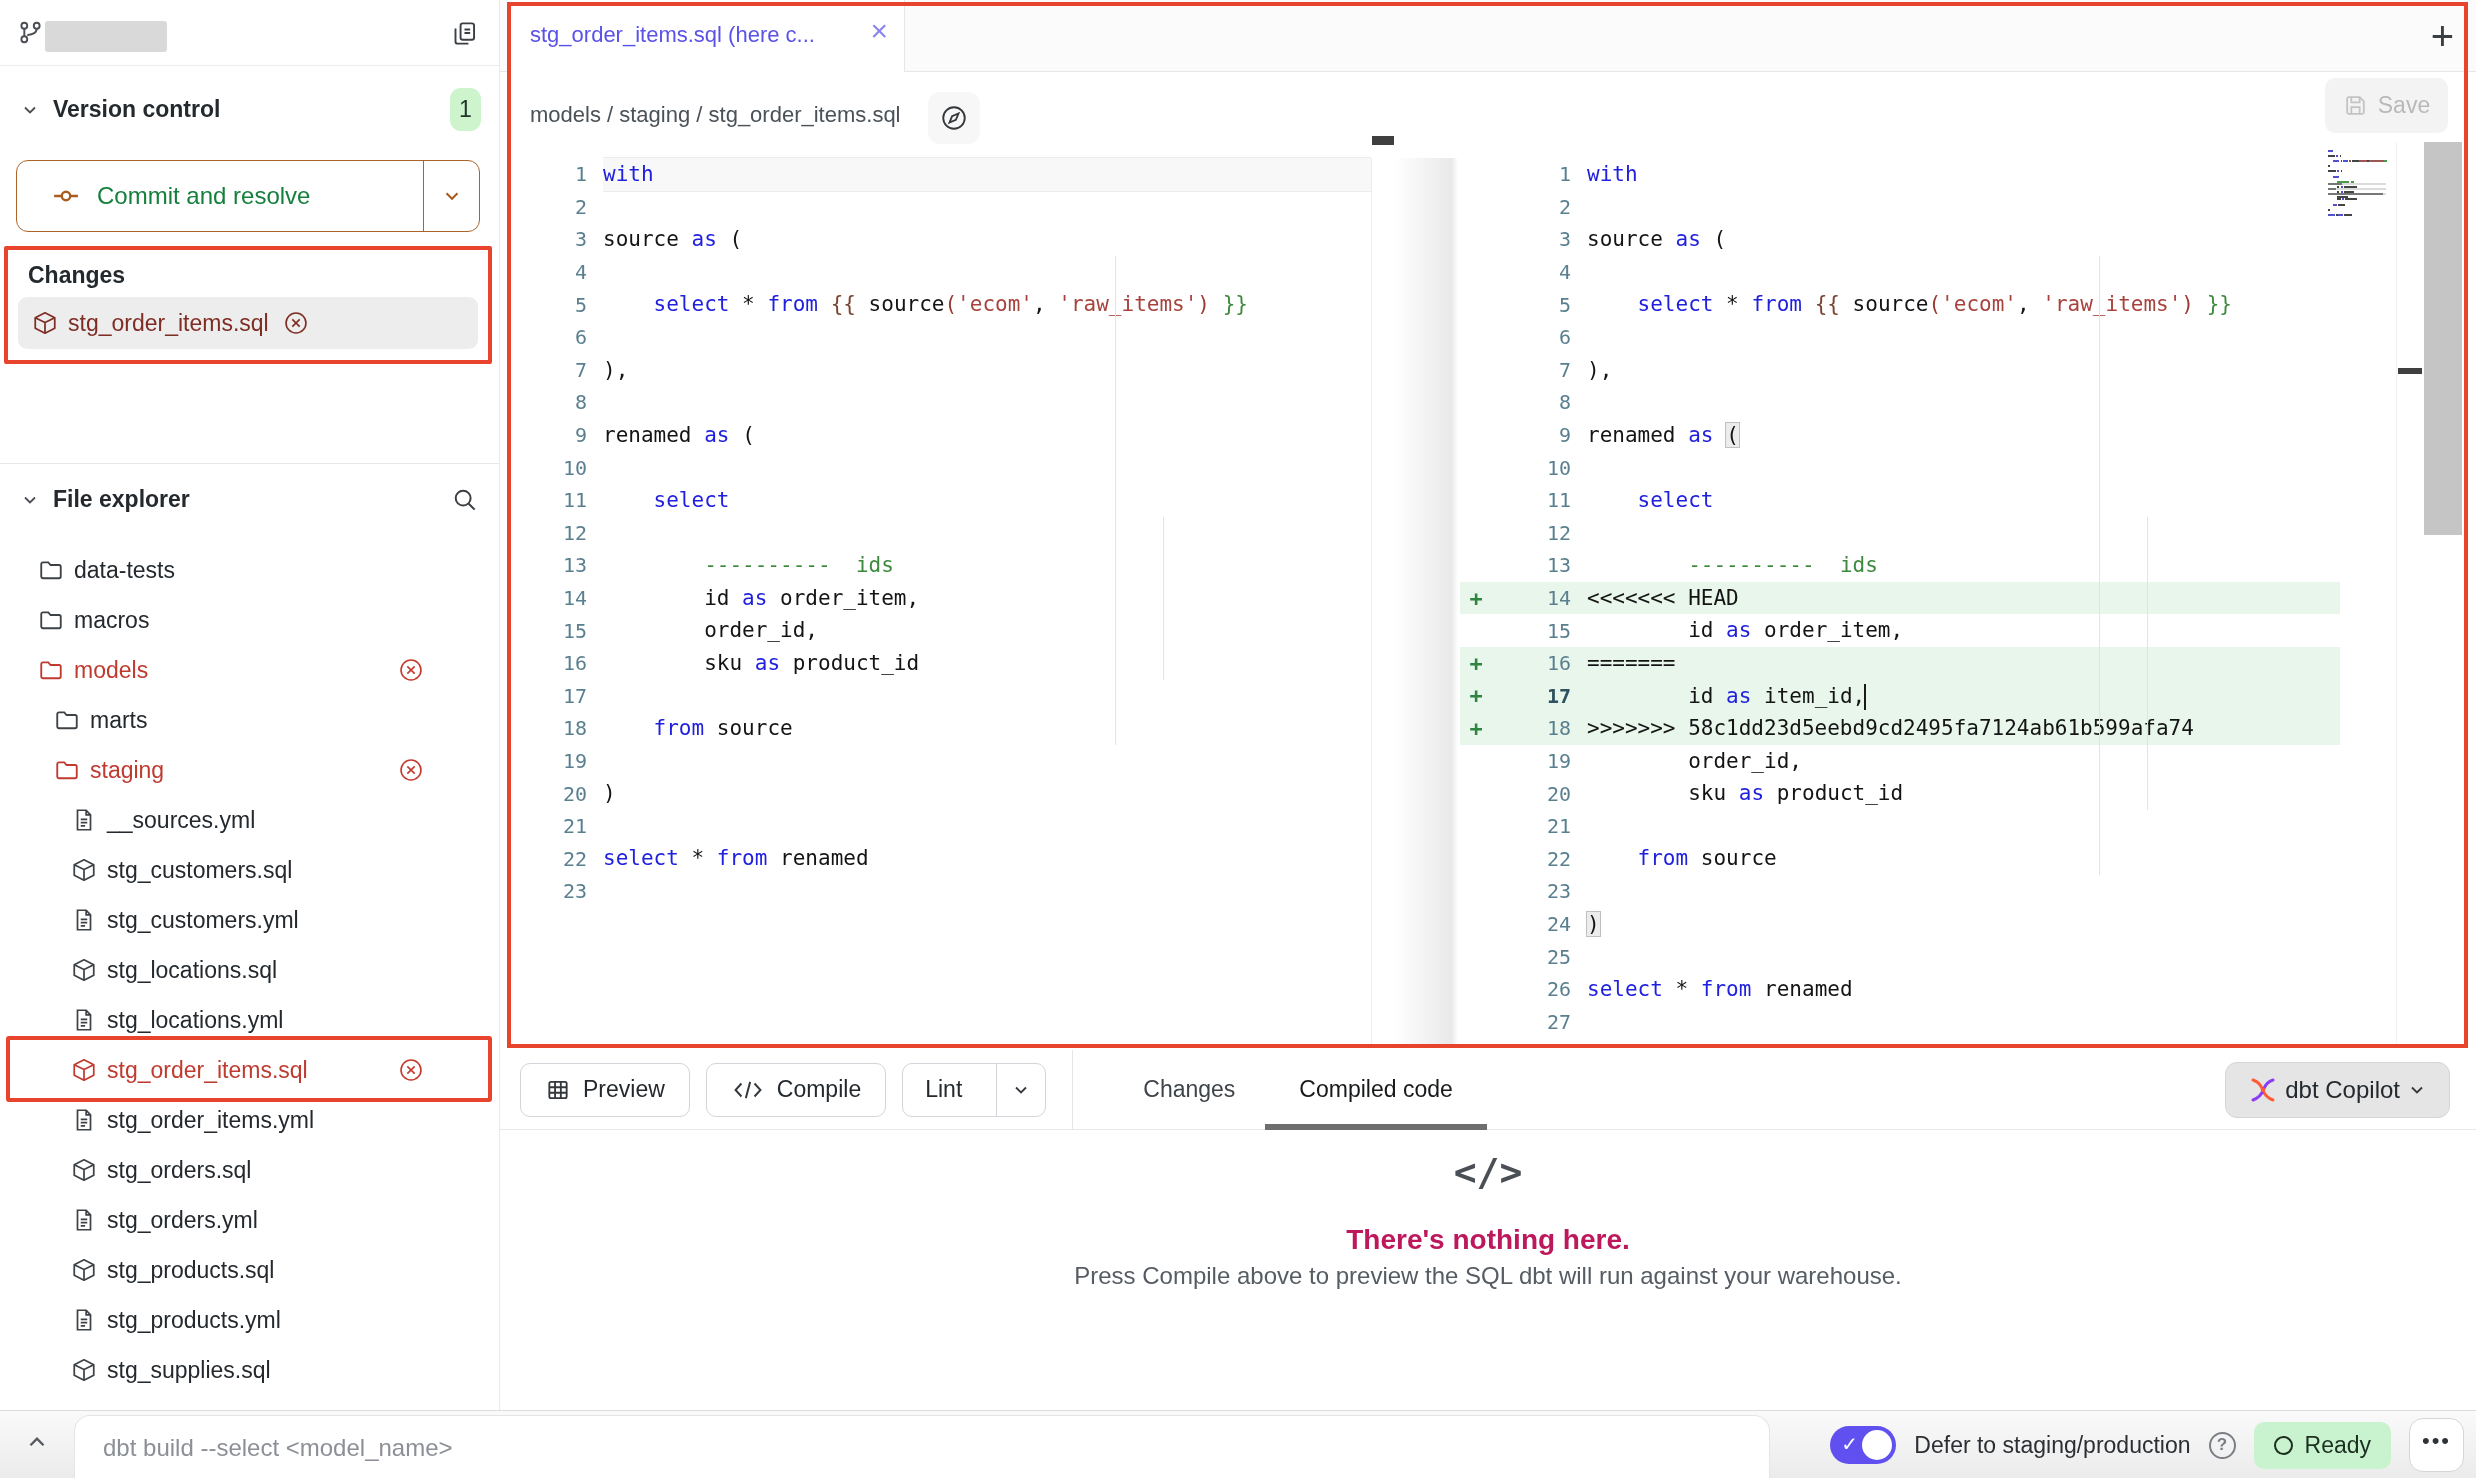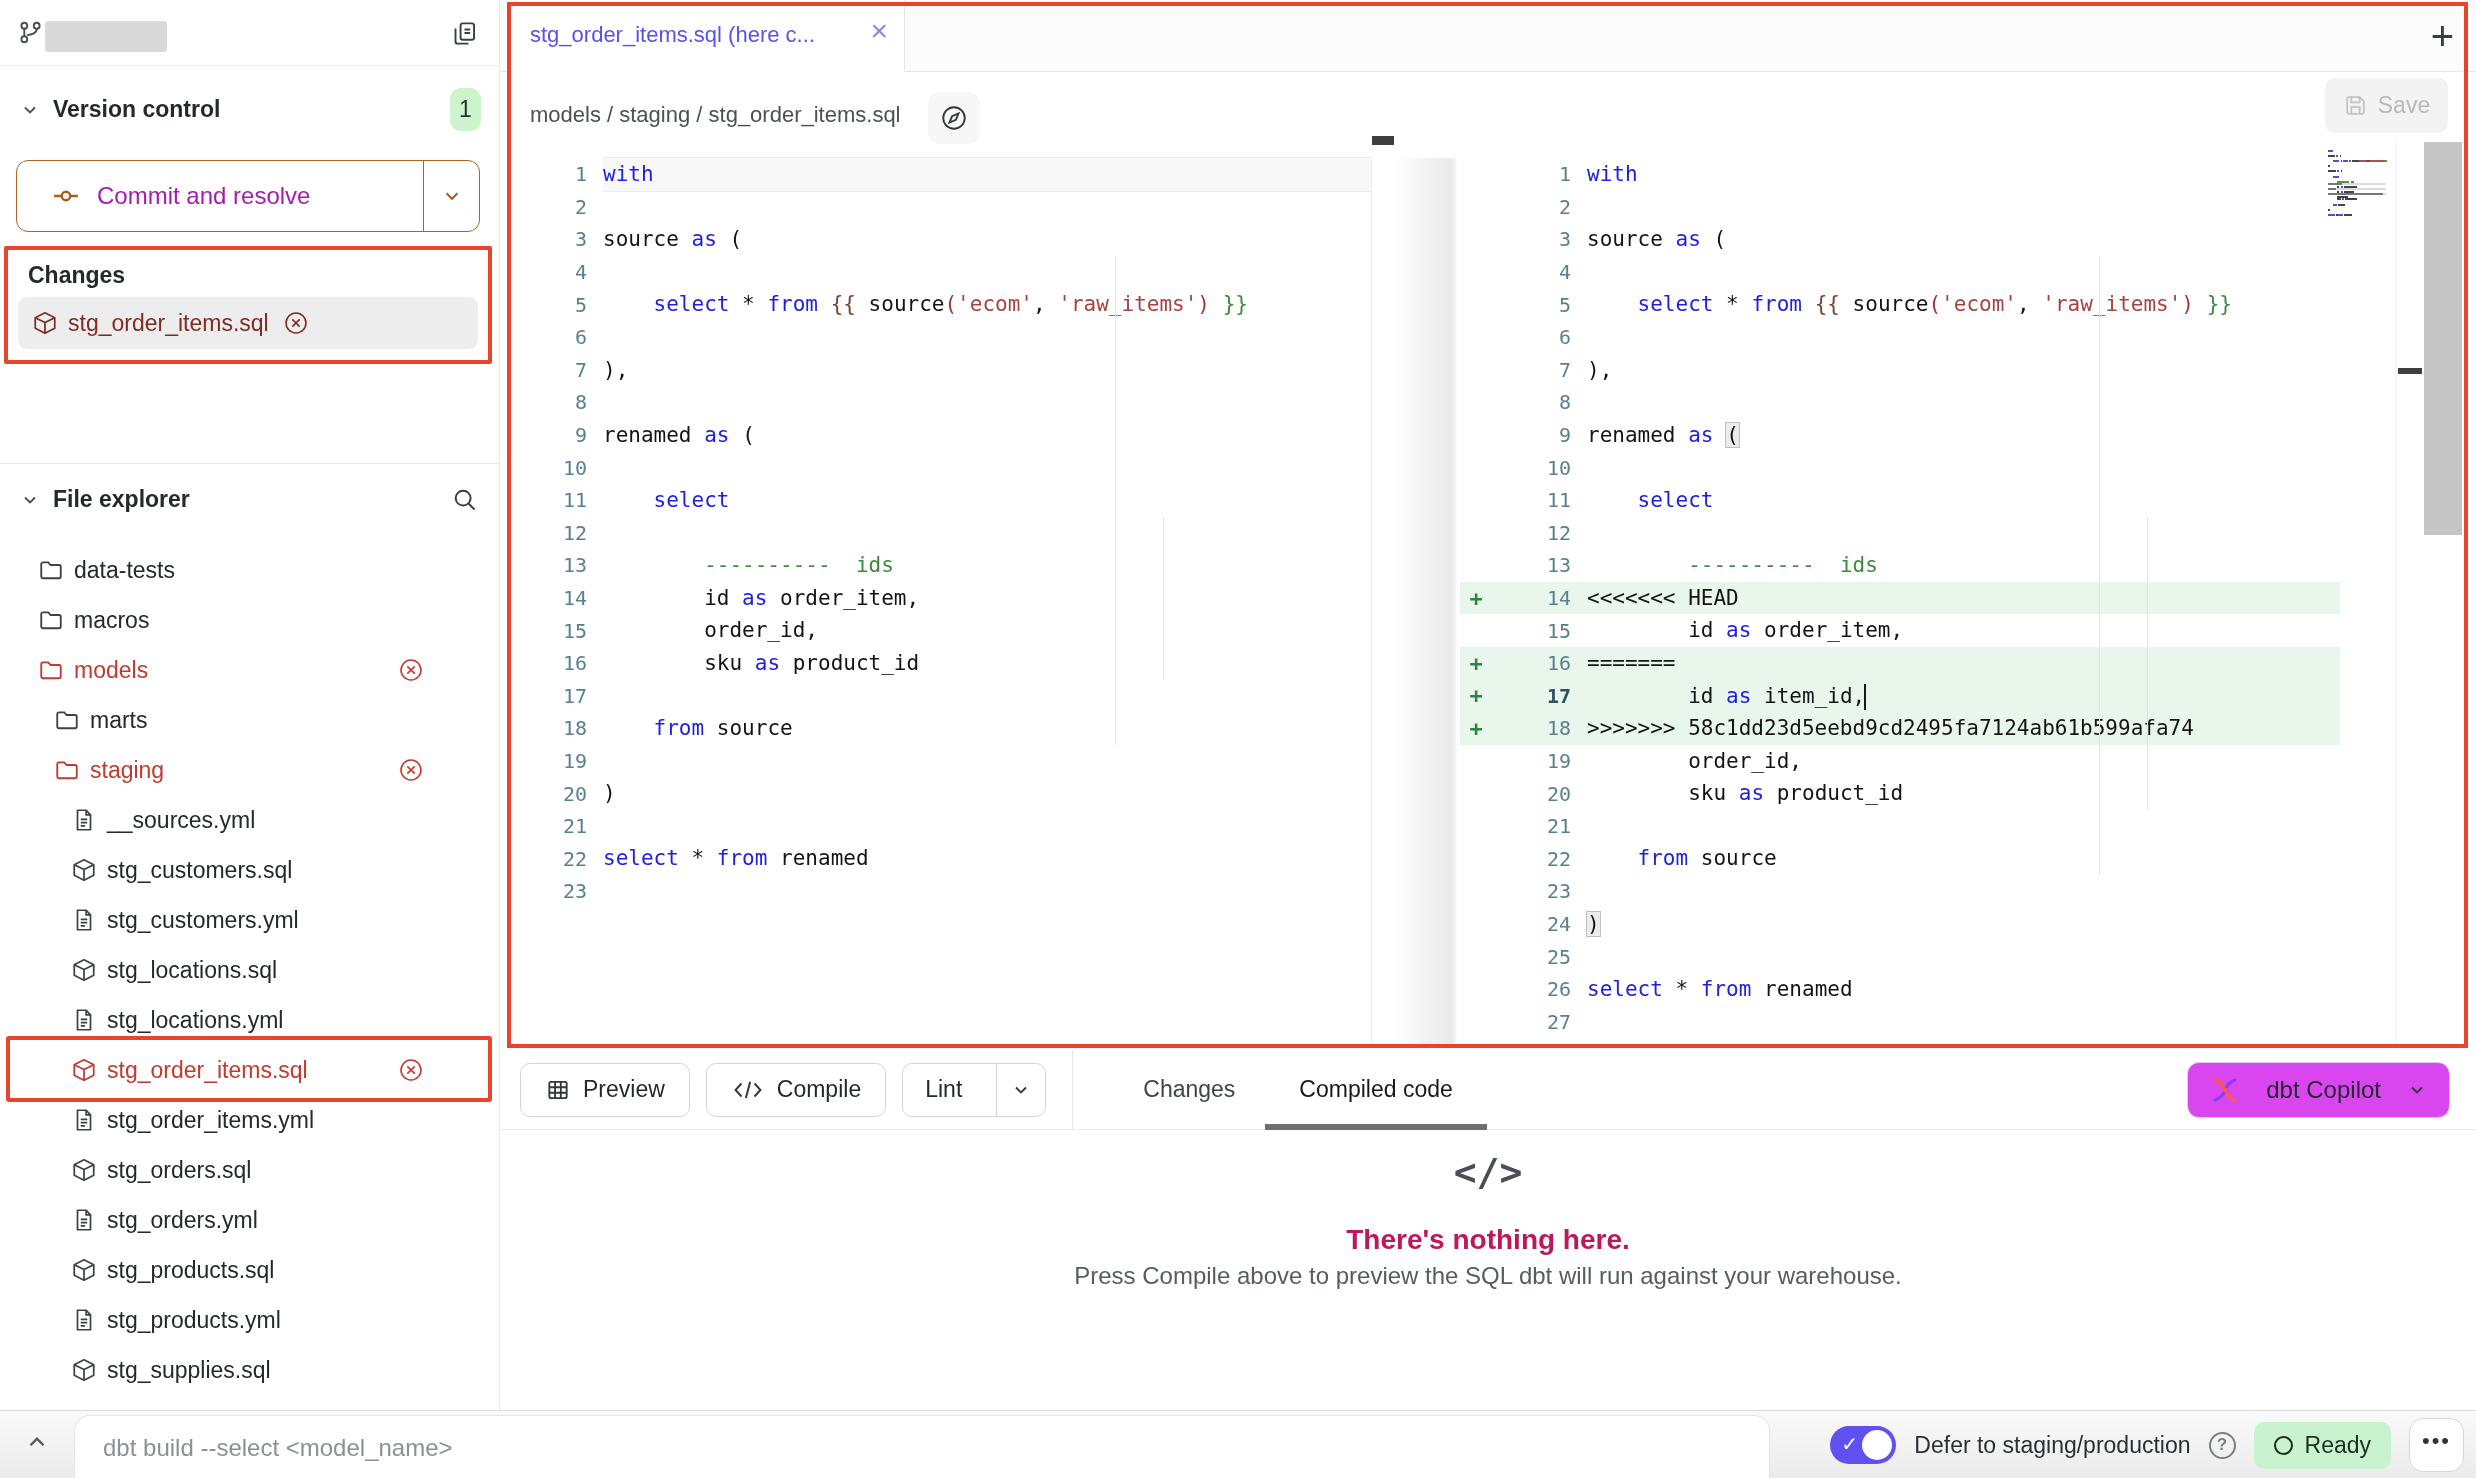--- a/index.html
+++ b/index.html
@@ -15,21 +15,21 @@
 
   .sec-head { position:absolute; left:0; width:100%; height:44px; }
   .sec-head .chev { position:absolute; left:20px; top:12px; width:20px; height:20px; color:#4a4f55; }
   .sec-head .sec-title { position:absolute; left:53px; top:8px; font-size:23px; font-weight:bold; color:#24292e; }
   .vc-head { top:88px; }
   .badge { position:absolute; left:450px; top:0px; width:31px; height:43px; background:#cdf4cc; border-radius:11px; text-align:center; line-height:43px; font-size:23px; color:#22342a; font-weight:500; }
 
   .commit-btn { position:absolute; left:16px; top:160px; width:464px; height:72px; border:1.5px solid #ad6325; border-radius:12px; display:flex; align-items:stretch; background:#fff; cursor:pointer; }
   .cb-main { flex:1; display:flex; align-items:center; padding-left:34px; gap:16px; color:#a85c1f; }
   .cb-main .ic { width:30px; height:30px; }
-  .cb-label { font-size:24px; font-weight:500; color:#a21caf; }
+  .cb-label { font-size:24px; font-weight:500; color:#15803d; }
   .cb-caret { width:56px; border-left:1.5px solid #ad6325; display:flex; align-items:center; justify-content:center; color:#a85c1f; }
   .cb-caret .ic { width:22px; height:22px; }
 
   .changes-box { position:absolute; left:4px; top:246px; width:488px; height:118px; border:4px solid #e8432c; border-radius:2px; padding:8px 8px 0 8px; }
   .changes-label { margin:4px 0 8px 12px; font-size:23px; font-weight:bold; color:#24292e; }
   .chg-row { margin:0 2px 0 2px; height:52px; background:#ededed; border-radius:9px; display:flex; align-items:center; cursor:pointer; }
   .chg-row .ic { width:26px; height:26px; margin-left:14px; color:#7e2d24; flex:none; }
   .chg-name { margin-left:10px; font-size:23px; font-weight:500; color:#7e2d24; }
   .chg-x { margin-left:auto; margin-right:64px; width:26px; height:26px; color:#c23b2d; }
 
@@ -105,21 +105,21 @@
   .btn .ic { width:26px; height:26px; color:#33383d; }
   .btn-split { padding:0; }
   .btn-split .seg-label { padding:0 22px; display:flex; align-items:center; height:100%; }
   .btn-split .seg-caret { border-left:1px solid #d2d5d9; height:100%; display:flex; align-items:center; padding:0 14px; color:#33383d; }
   .btn-split .seg-caret .ic { width:20px; height:20px; }
   .tool-divider { width:1px; height:80px; background:#e5e5e5; margin-left:26px; }
   .panel-tabs { display:flex; height:80px; margin-left:40px; }
   .ptab { display:flex; align-items:center; padding:0 30px; font-size:23px; color:#3f444a; cursor:pointer; position:relative; }
   .ptab.active { color:#17191b; font-weight:500; padding:0 34px; }
   .ptab.active::after { content:""; position:absolute; left:0; right:0; bottom:0; height:6px; background:#6e6e6e; }
-  .copilot-btn { margin-left:auto; margin-right:26px; height:56px; border:1px solid #d2d5d9; border-radius:12px; background:#d946ef; display:flex; align-items:center; gap:26px; padding:0 22px; font-size:24px; font-weight:500; color:#24292e; cursor:pointer; }
+  .copilot-btn { margin-left:auto; margin-right:26px; height:56px; border:1px solid #d2d5d9; border-radius:12px; background:#e5e5e5; display:flex; align-items:center; gap:7px; padding:0 22px; font-size:24px; font-weight:500; color:#24292e; cursor:pointer; }
   .copilot-btn .ic-dbt { width:30px; height:30px; }
   .copilot-btn .ic-chev { width:20px; height:20px; color:#33383d; }
 
   .empty { position:absolute; left:0; top:1150px; width:100%; text-align:center; }
   .empty-ic { font-family:"DejaVu Sans Mono",monospace; font-size:38px; font-weight:bold; color:#4a4f55; margin-bottom:30px; }
   .empty-title { font-size:28px; font-weight:bold; color:#be185d; margin-bottom:6px; }
   .empty-sub { font-size:24px; color:#565c63; }
 
   
   .statusbar { position:absolute; left:0; top:1410px; width:2476px; height:68px; background:linear-gradient(#fafafa,#ebebeb); border-top:1px solid #dcdcdc; }

